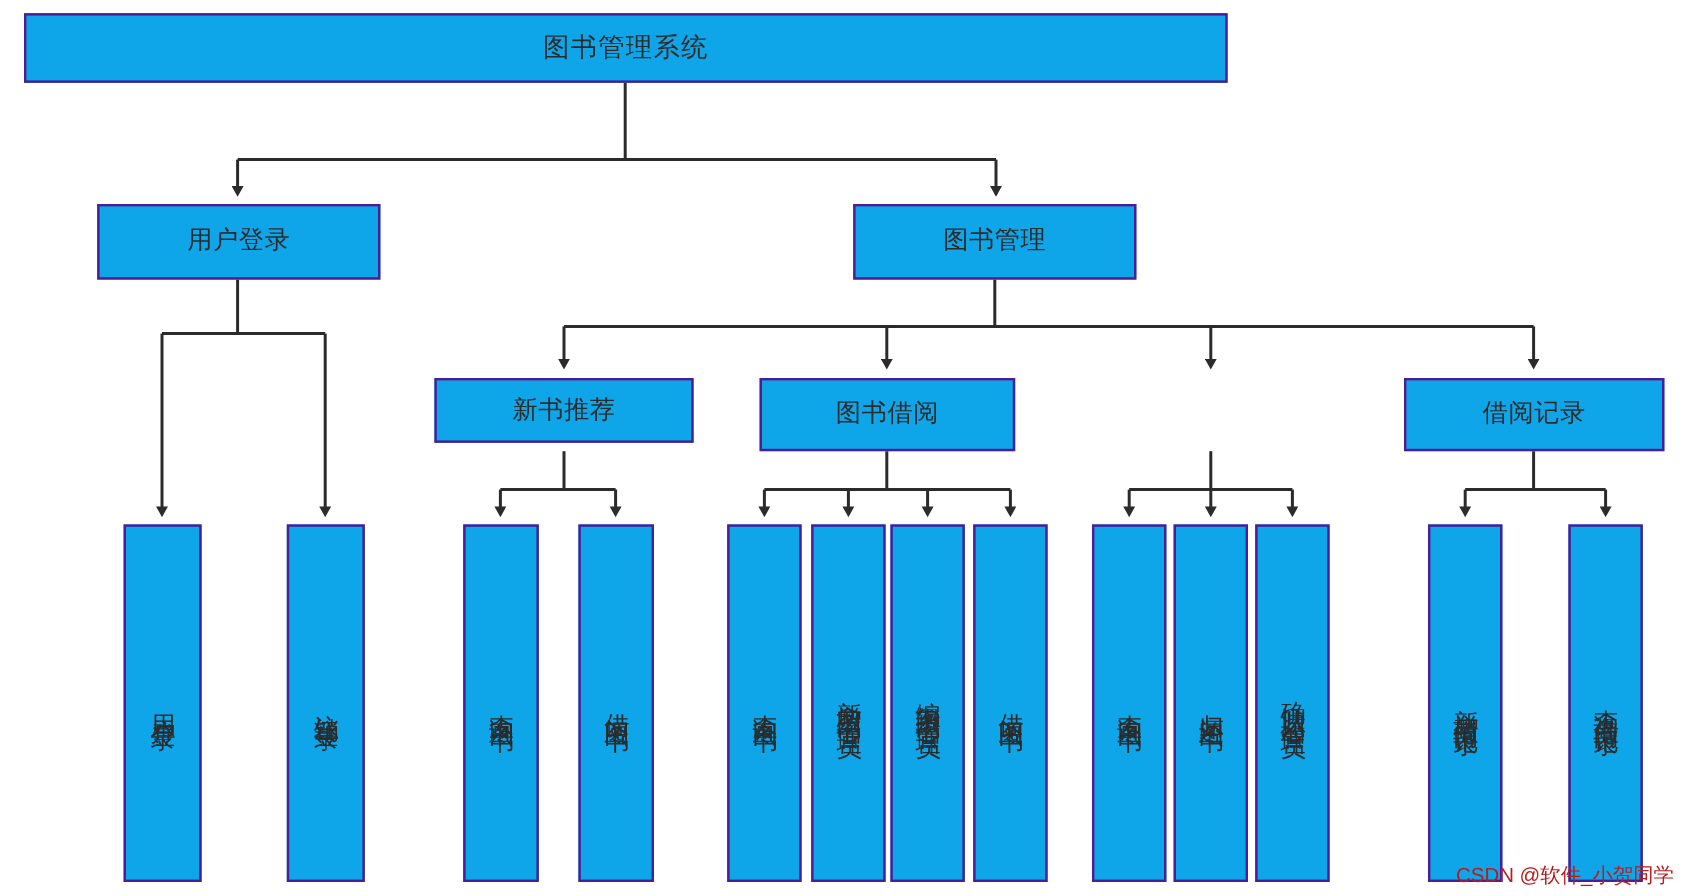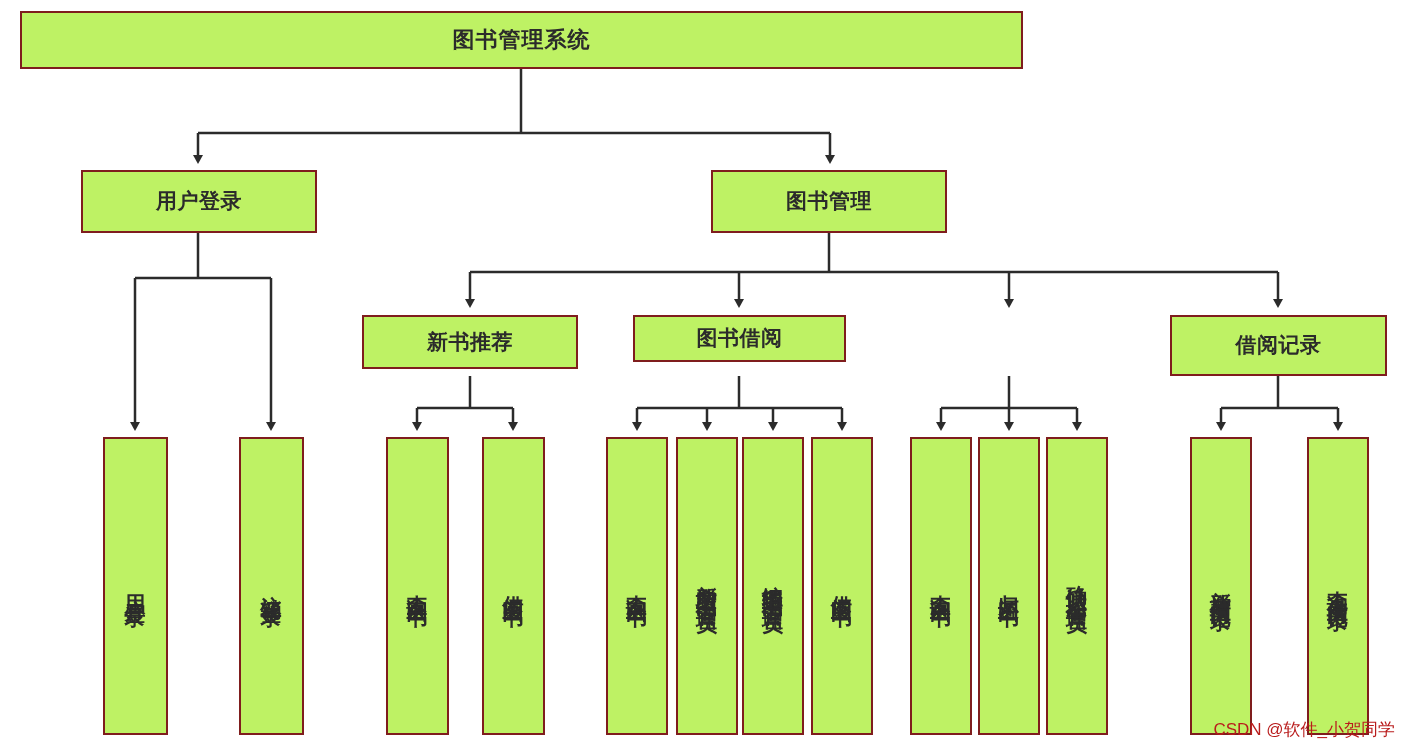--- a/index.html
+++ b/index.html
@@ -21,27 +21,26 @@
     position: absolute;
     left: 0;
     top: 0;
     width: 1405px;
     height: 747px;
     pointer-events: none;
   }
   .node {
     position: absolute;
     box-sizing: border-box;
-    background: #bef264;
-    border: 2px solid #7f1d1d;
+    background: #0ea5e9;
+    border: 2px solid #4c1d95;
     display: flex;
     align-items: center;
     justify-content: center;
     z-index: 2;
-    font-weight: bold;
   }
   .node-label {
     color: #2b2b2b;
     line-height: 1.15;
     text-align: center;
     white-space: nowrap;
   }
   .node.h .node-label {
     font-size: 21px;
     letter-spacing: 0.5px;
@@ -134,21 +133,21 @@
   <div class="node h" style="left:81px; top:170px; width:236px; height:63px;">
     <span class="node-label">用户登录</span>
   </div>
   <div class="node h" style="left:711px; top:170px; width:236px; height:63px;">
     <span class="node-label">图书管理</span>
   </div>
 
   <div class="node h" style="left:362px; top:315px; width:216px; height:54px;">
     <span class="node-label">新书推荐</span>
   </div>
-  <div class="node h" style="left:633px; top:315px; width:213px; height:47px;">
+  <div class="node h" style="left:633px; top:315px; width:213px; height:61px;">
     <span class="node-label">图书借阅</span>
   </div>
   <div class="node h" style="left:1170px; top:315px; width:217px; height:61px;">
     <span class="node-label">借阅记录</span>
   </div>
 
   <div class="node leaf" style="left:103px; top:437px; width:65px; height:298px;">
     <span class="node-label">用户登录</span>
   </div>
   <div class="node leaf" style="left:239px; top:437px; width:65px; height:298px;">

